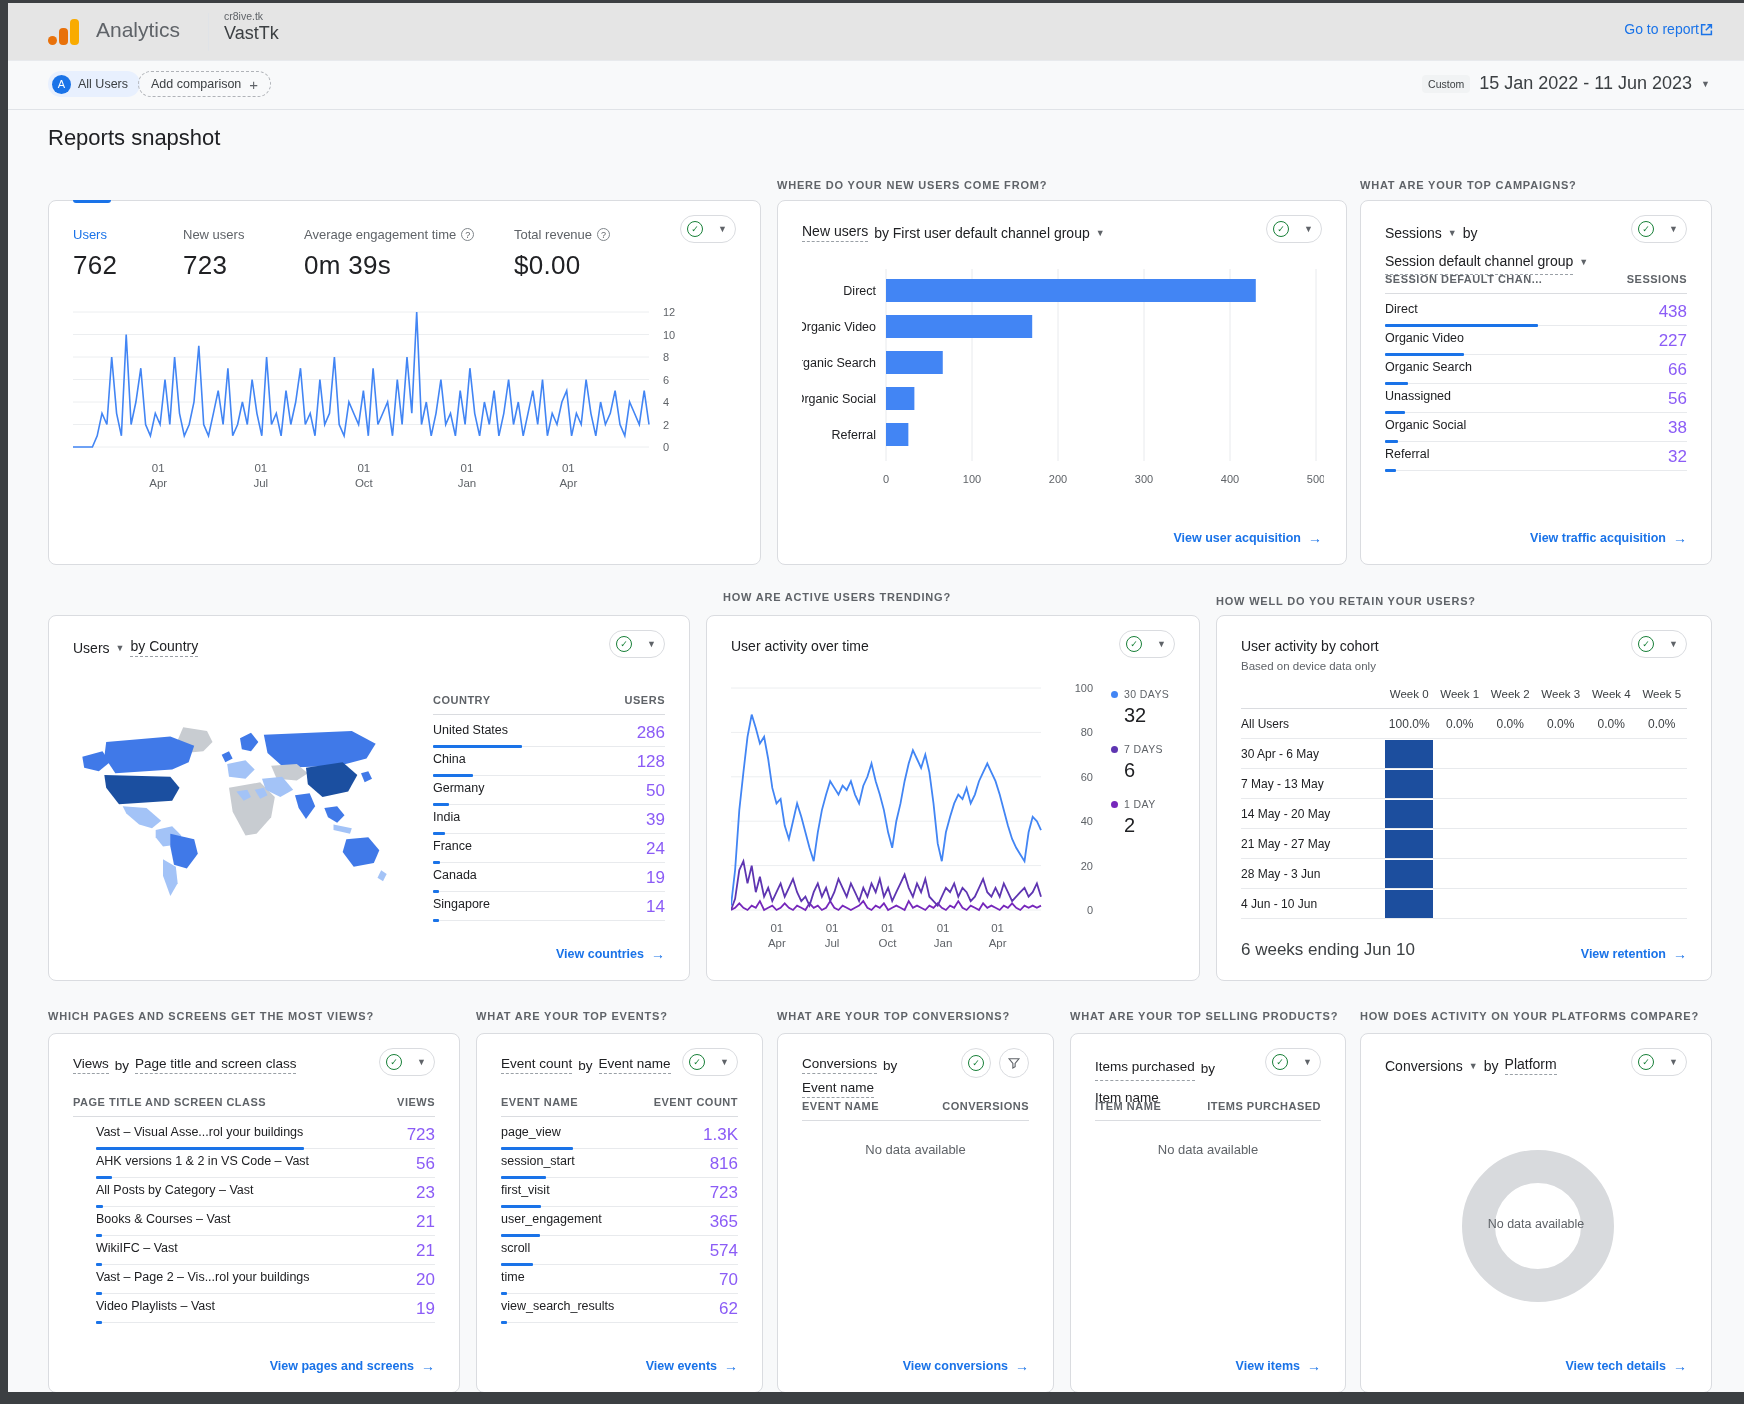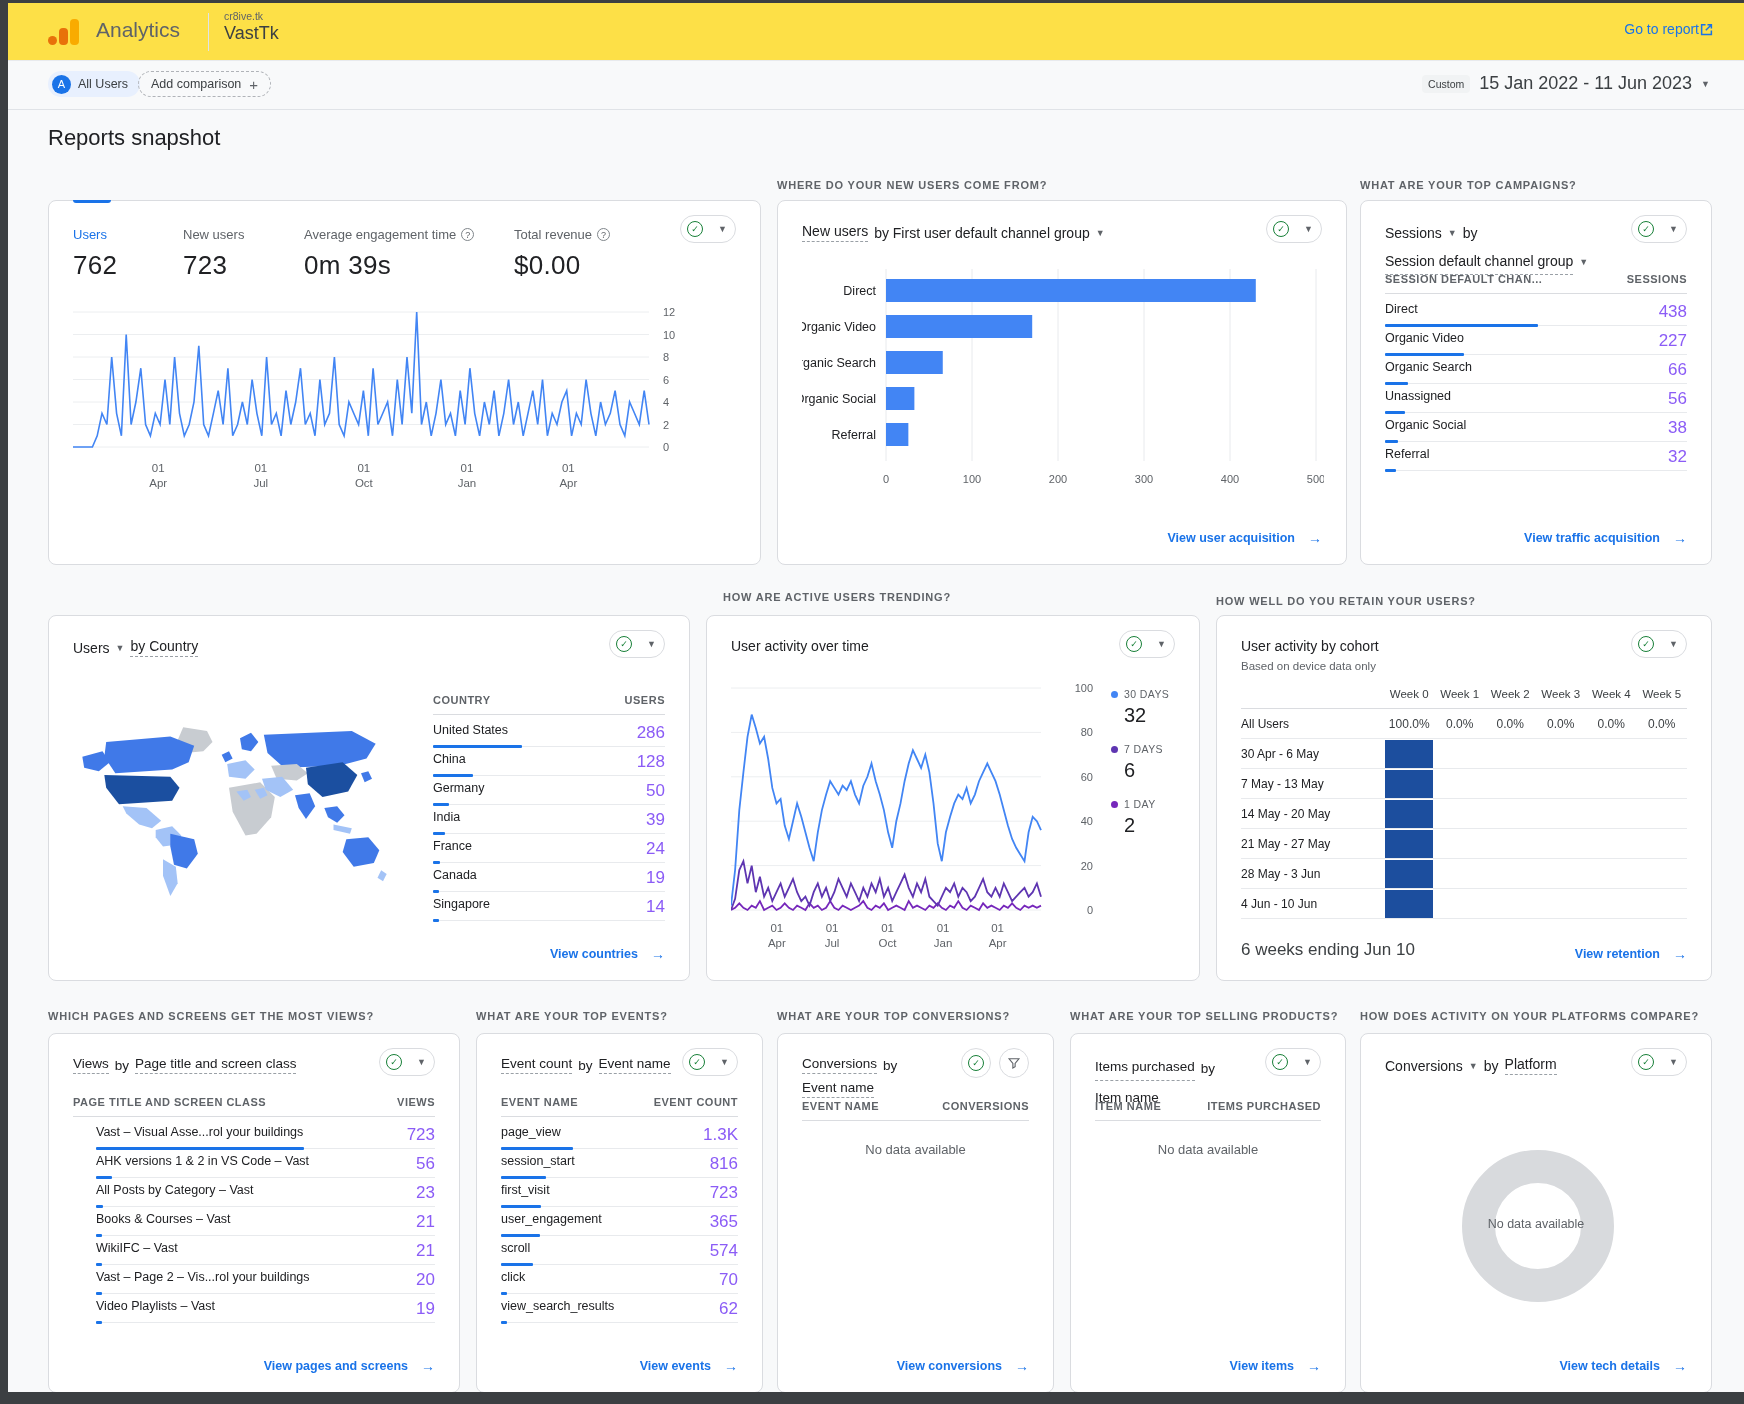--- a/index.html
+++ b/index.html
@@ -1,20 +1,20 @@
 <!DOCTYPE html>
 <html><head>
 <meta charset="utf-8">
 <style>
   html,body{margin:0;padding:0;background:#3c3f42;}
   *{box-sizing:border-box;font-family:"Liberation Sans",sans-serif;}
   .stage{position:relative;width:1744px;height:1404px;background:#3c3f42;overflow:hidden;}
   .content{position:absolute;left:8px;top:3px;width:1736px;height:1389px;background:#f8f9fa;}
   
-  .appbar{position:absolute;left:0;top:0;width:100%;height:58px;background:#fde047;border-bottom:1px solid #e8eaed;}
+  .appbar{position:absolute;left:0;top:0;width:100%;height:58px;background:#e5e5e5;border-bottom:1px solid #e8eaed;}
   .logo{position:absolute;left:40px;top:14px;width:34px;height:30px;}
   .logo .dot{position:absolute;left:0;bottom:2px;width:9px;height:9px;border-radius:50%;background:#e8710a;}
   .logo .bar-mid{position:absolute;left:11px;bottom:2px;width:9px;height:17px;border-radius:4px;background:#e8710a;}
   .logo .bar-tall{position:absolute;left:22px;bottom:2px;width:9px;height:26px;border-radius:4px;background:#f9ab00;}
   .brand{position:absolute;left:88px;top:15px;font-size:21px;color:#5f6368;}
   .vsep{position:absolute;left:200px;top:10px;width:1px;height:38px;background:#e0e3e7;}
   .prop{position:absolute;left:216px;top:7px;}
   .prop .small{font-size:10.5px;color:#5f6368;}
   .prop .big{font-size:18px;color:#3c4043;margin-top:1px;}
   .gotoreport{position:absolute;right:30px;top:18px;font-size:14px;color:#1a73e8;cursor:pointer;display:flex;align-items:center;gap:0;}
@@ -34,21 +34,21 @@
   
   .sec-title{position:absolute;font-size:11px;font-weight:700;color:#5f6368;letter-spacing:.8px;}
   .card{position:absolute;background:#fff;border:1px solid #dadce0;border-radius:8px;}
   .wtitle{position:absolute;left:24px;top:22px;font-size:14px;color:#202124;display:flex;align-items:center;gap:6px;flex-wrap:wrap;}
   .wtitle .dashed{border-bottom:1px dashed #9aa0a6;padding-bottom:2px;}
   .wsub{position:absolute;left:24px;top:44px;font-size:11.5px;color:#5f6368;}
   .caret{font-size:9px;color:#5f6368;}
   .pillctl{position:absolute;top:14px;right:24px;width:56px;height:28px;border:1px solid #dadce0;border-radius:15px;background:#fff;display:flex;align-items:center;justify-content:space-between;padding:0 8px 0 6px;cursor:pointer;}
   .ckc{width:16px;height:16px;border:1.6px solid #188038;border-radius:50%;color:#188038;font-size:9px;display:flex;align-items:center;justify-content:center;}
   .circlebtn{position:absolute;top:14px;width:30px;height:30px;border:1px solid #dadce0;border-radius:50%;background:#fff;display:flex;align-items:center;justify-content:center;cursor:pointer;}
-  .view-link{position:absolute;right:24px;bottom:18px;font-size:12.5px;font-weight:700;color:#1a73e8;cursor:pointer;display:flex;align-items:center;gap:13px;}
+  .view-link{position:absolute;right:24px;bottom:18px;font-size:12.5px;font-weight:700;color:#1a73e8;cursor:pointer;display:flex;align-items:center;gap:7px;}
   .view-link .arr{font-size:14px;font-weight:400;}
   .note{position:absolute;left:24px;bottom:20px;font-size:17px;color:#3c4043;text-align:right;}
   
   .tabline{position:absolute;left:24px;top:-1px;width:38px;height:3px;background:#1a73e8;border-radius:0 0 3px 3px;}
   .metric{position:absolute;top:26px;cursor:pointer;}
   .metric .ml{font-size:13px;color:#5f6368;display:flex;gap:5px;align-items:center;}
   .metric.sel .ml{color:#1a73e8;}
   .metric .mv{font-size:26px;color:#202124;margin-top:8px;letter-spacing:.3px;}
   .help{display:inline-flex;width:13px;height:13px;border:1px solid #80868b;border-radius:50%;color:#5f6368;font-size:9px;align-items:center;justify-content:center;}
   
@@ -597,21 +597,21 @@
             <span class="tl">user_engagement</span>
             <span class="tv">365</span>
             <span class="mb" style="width: 39.4338px;"></span>
           </div>
           <div class="trow">
             <span class="tl">scroll</span>
             <span class="tv">574</span>
             <span class="mb" style="width: 31.7908px;"></span>
           </div>
           <div class="trow">
-            <span class="tl">click</span>
+            <span class="tl">time</span>
             <span class="tv">70</span>
             <span class="mb" style="width: 6px;"></span>
           </div>
           <div class="trow">
             <span class="tl">view_search_results</span>
             <span class="tv">62</span>
             <span class="mb" style="width: 6px;"></span>
           </div>
         </div>
     <div class="view-link">

